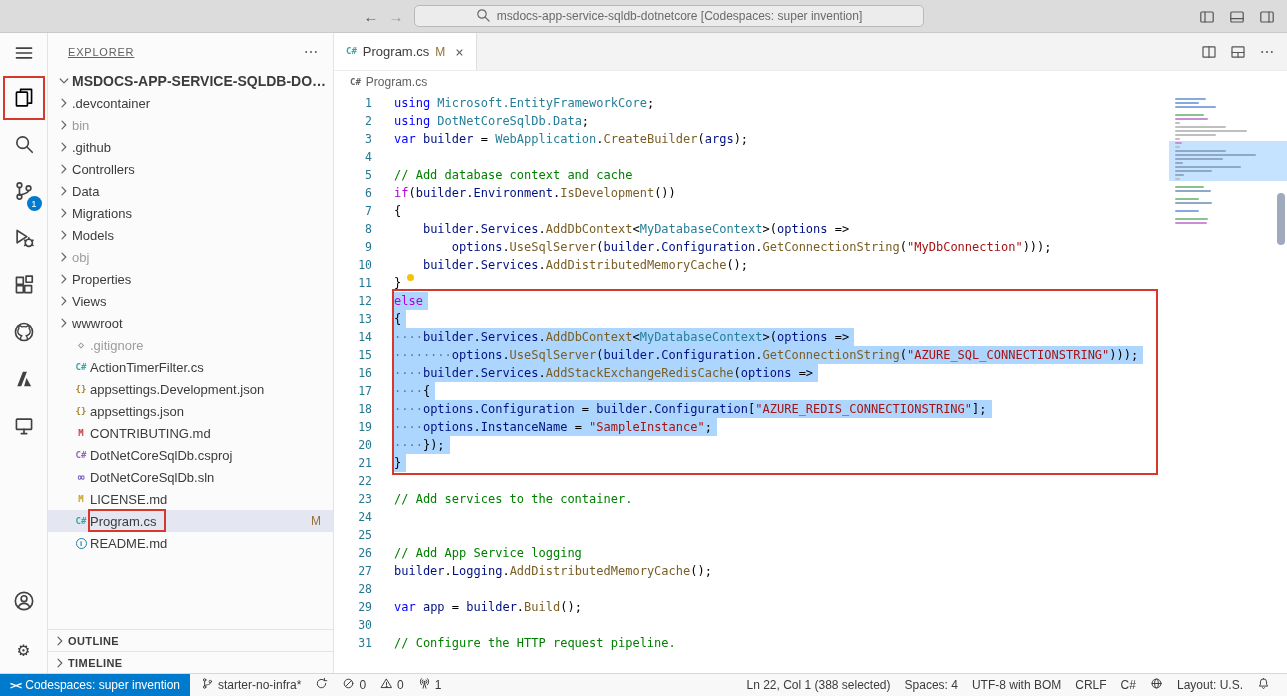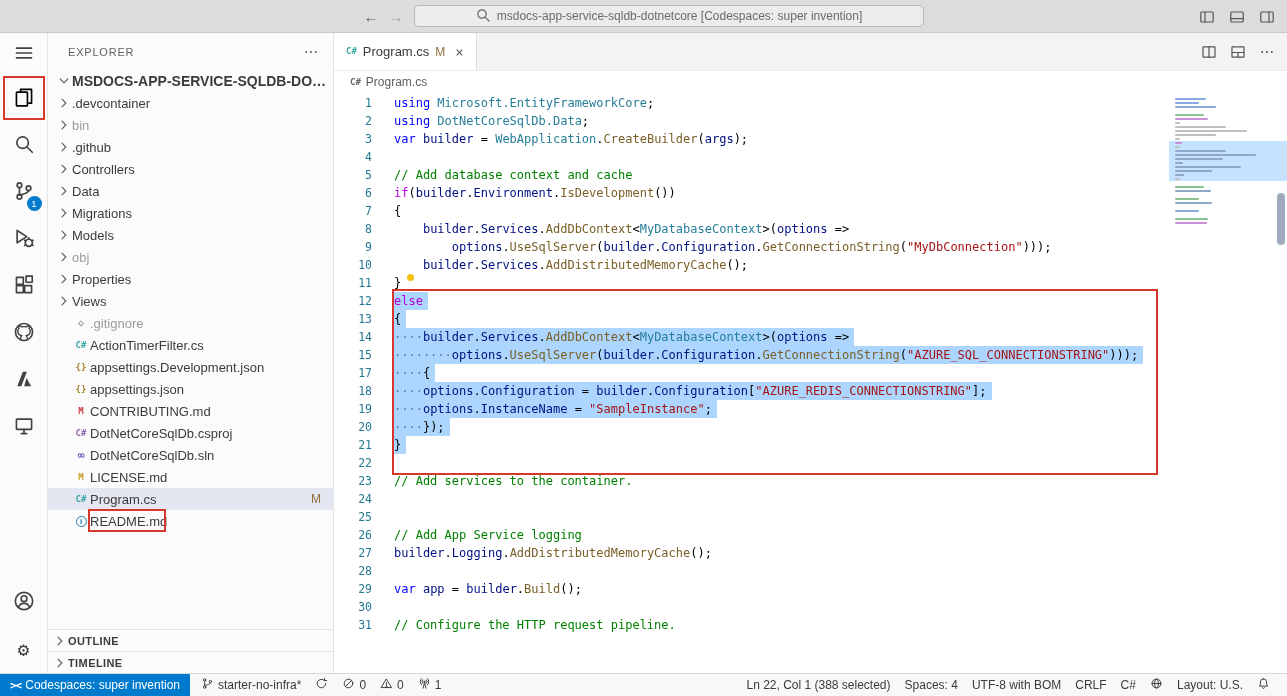--- a/index.html
+++ b/index.html
@@ -20,21 +20,21 @@
   .ab-item{width:48px;height:47px;display:flex;align-items:center;justify-content:center;color:#424242;position:relative;cursor:pointer;}
   .ab-item.first{height:40px;}
   .ab-item.active{color:#000;}
   .ab-item svg{width:22px;height:22px;}
   .ab-item .ticon{font-size:19px;font-weight:400;}
   .ab-badge{position:absolute;right:6px;bottom:5px;min-width:15px;height:15px;border-radius:8px;background:var(--accent,#007acc);color:#fff;font-size:9.5px;display:flex;align-items:center;justify-content:center;padding:0 2px;}
   .ab-bottom{margin-top:auto;margin-bottom:0;display:flex;flex-direction:column;}
   
   .sidebar{width:286px;flex:none;background:#fbfbfb;border-right:1px solid #e4e4e4;display:flex;flex-direction:column;overflow:hidden;}
   .sb-header{height:37px;flex:none;display:flex;align-items:center;padding:0 14px 0 20px;font-size:11px;color:#616161;}
-  .sb-header .title{letter-spacing:.8px;}
+  .sb-header .title{letter-spacing:.8px;text-decoration:underline;}
   .sb-header .sp{flex:1;}
   .sb-header .act{color:#5a5a5a;cursor:pointer;display:inline-flex;}
   .tree{flex:1;overflow:hidden;}
   .titem{height:22px;display:flex;align-items:center;font-size:13px;color:#3b3b3b;padding-left:8px;white-space:nowrap;cursor:pointer;}
   .titem.sel{background:#e4e6f1;}
   .titem.dim .lbl{color:#9d9d9d;}
   .titem .chev{width:16px;height:16px;color:#646464;flex:none;display:inline-flex;}
   .titem .chev svg{width:16px;height:16px;}
   .titem .ind{width:16px;flex:none;}
   .titem .ficon{width:18px;flex:none;display:inline-flex;justify-content:center;align-items:center;}
@@ -297,20 +297,28 @@
             <span class="lbl">Properties</span>
           </div>
           <div class="titem">
             <span class="chev">
               <svg viewBox="0 0 16 16" width="16" height="16" fill="none" stroke="currentColor" stroke-width="1.2" stroke-linecap="round" stroke-linejoin="round">
                 <path d="M6 4.2L9.8 8 6 11.8"></path>
               </svg>
             </span>
             <span class="lbl">Views</span>
           </div>
+          <div class="titem">
+            <span class="chev">
+              <svg viewBox="0 0 16 16" width="16" height="16" fill="none" stroke="currentColor" stroke-width="1.2" stroke-linecap="round" stroke-linejoin="round">
+                <path d="M6 4.2L9.8 8 6 11.8"></path>
+              </svg>
+            </span>
+            <span class="lbl">wwwroot</span>
+          </div>
           <div class="titem dim">
             <span class="ind"></span>
             <span class="ficon" style="color: rgb(143, 143, 143);">
               <span class="ticon" style="font-size:10px;font-weight:700">◇</span>
             </span>
             <span class="lbl">.gitignore</span>
           </div>
           <div class="titem">
             <span class="ind"></span>
             <span class="ficon" style="color: rgb(58, 167, 163);">
@@ -495,20 +503,24 @@
             </div>
             <div class="line sel">
               <span class="gut">14</span>
               <span class="lct"><span class="tk-ws">····</span><span class="tk-vr">builder</span><span class="tk-pl">.</span><span class="tk-vr">Services</span><span class="tk-pl">.</span><span class="tk-fn">AddDbContext</span><span class="tk-pl">&lt;</span><span class="tk-ty">MyDatabaseContext</span><span class="tk-pl">&gt;(</span><span class="tk-vr">options</span><span class="tk-pl"> =&gt;</span></span>
             </div>
             <div class="line sel">
               <span class="gut">15</span>
               <span class="lct"><span class="tk-ws">········</span><span class="tk-vr">options</span><span class="tk-pl">.</span><span class="tk-fn">UseSqlServer</span><span class="tk-pl">(</span><span class="tk-vr">builder</span><span class="tk-pl">.</span><span class="tk-vr">Configuration</span><span class="tk-pl">.</span><span class="tk-fn">GetConnectionString</span><span class="tk-pl">(</span><span class="tk-st">"AZURE_SQL_CONNECTIONSTRING"</span><span class="tk-pl">)));</span></span>
             </div>
             <div class="line sel">
+              <span class="gut">16</span>
+              <span class="lct"><span class="tk-ws">····</span><span class="tk-vr">builder</span><span class="tk-pl">.</span><span class="tk-vr">Services</span><span class="tk-pl">.</span><span class="tk-fn">AddStackExchangeRedisCache</span><span class="tk-pl">(</span><span class="tk-vr">options</span><span class="tk-pl"> =&gt;</span></span>
+            </div>
+            <div class="line sel">
               <span class="gut">17</span>
               <span class="lct"><span class="tk-ws">····</span><span class="tk-pl">{</span></span>
             </div>
             <div class="line sel">
               <span class="gut">18</span>
               <span class="lct"><span class="tk-ws">····</span><span class="tk-vr">options</span><span class="tk-pl">.</span><span class="tk-vr">Configuration</span><span class="tk-pl"> = </span><span class="tk-vr">builder</span><span class="tk-pl">.</span><span class="tk-vr">Configuration</span><span class="tk-pl">[</span><span class="tk-st">"AZURE_REDIS_CONNECTIONSTRING"</span><span class="tk-pl">];</span></span>
             </div>
             <div class="line sel">
               <span class="gut">19</span>
               <span class="lct"><span class="tk-ws">····</span><span class="tk-vr">options</span><span class="tk-pl">.</span><span class="tk-vr">InstanceName</span><span class="tk-pl"> = </span><span class="tk-st">"SampleInstance"</span><span class="tk-pl">;</span></span>

